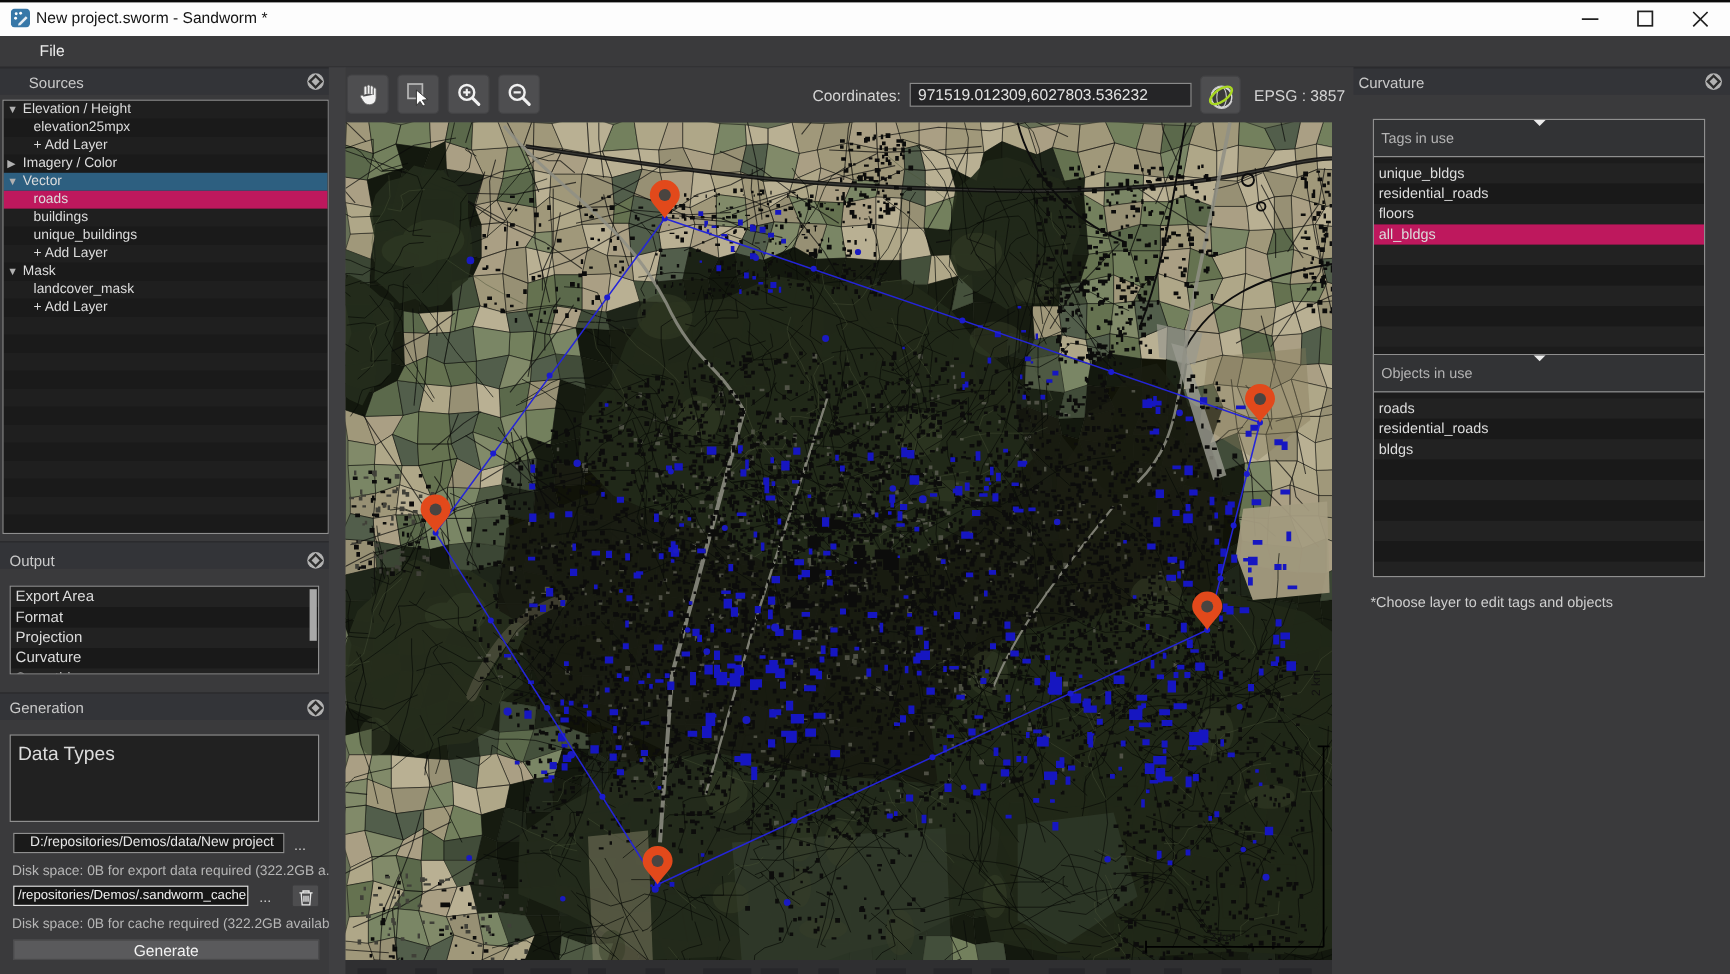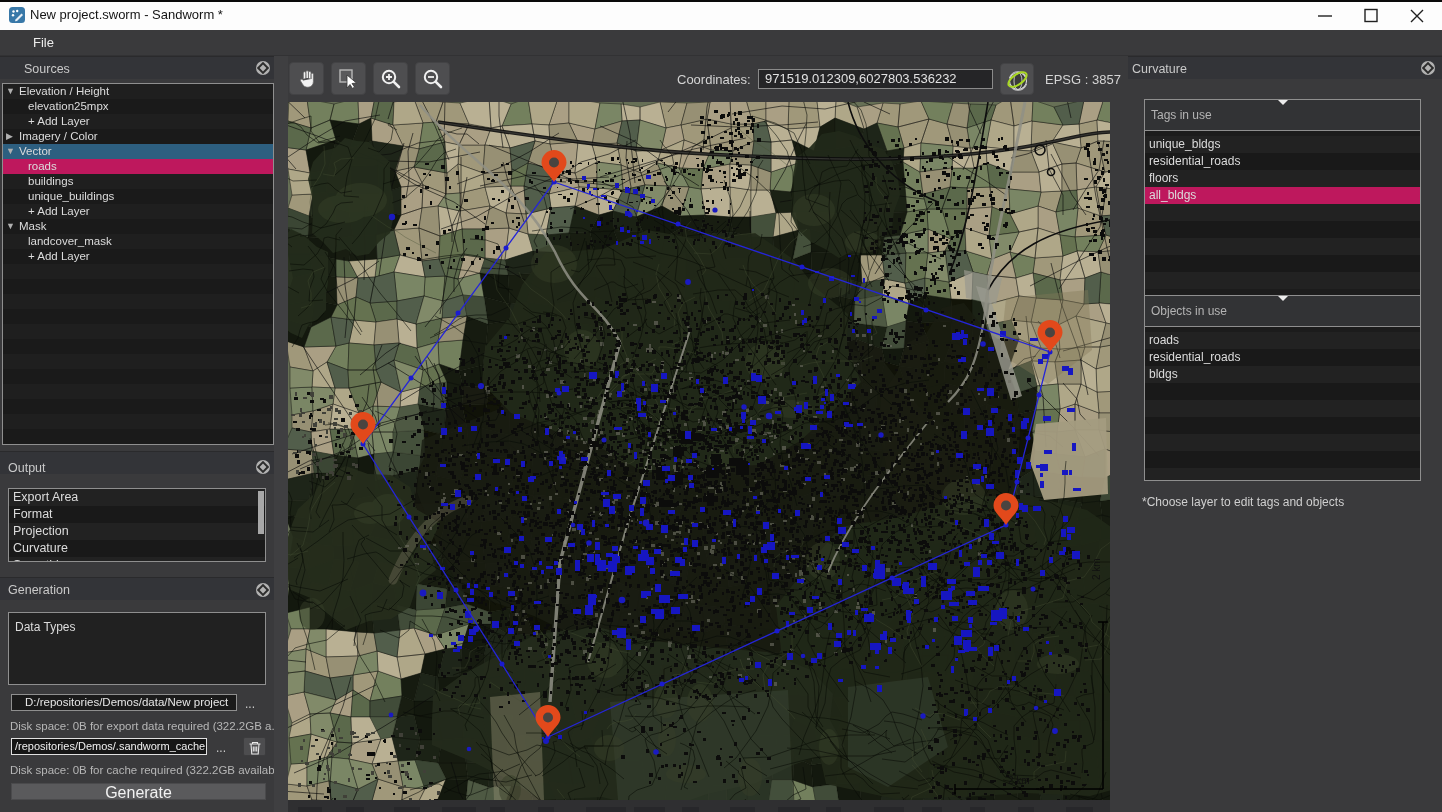--- a/index.html
+++ b/index.html
@@ -1,17 +1,17 @@
 <!DOCTYPE html>
 <html><head><meta charset="utf-8"><style>
 *{margin:0;padding:0;box-sizing:border-box}
 body{width:1442px;height:812px;position:relative;overflow:hidden;background:#3a3a3c;font-family:"Liberation Sans",sans-serif;-webkit-font-smoothing:antialiased}
 .abs{position:absolute}
 .hdr{position:absolute;height:23px;color:#c9c9c9;font-size:12.5px;line-height:21px}
-.lb{position:absolute;background:#1c1c1c;border:1px solid #8f8f8f;color:#dcdcdc;font-size:12px;overflow:hidden}
+.lb{position:absolute;background:#1c1c1c;border:1px solid #8f8f8f;color:#dcdcdc;font-size:16px;overflow:hidden}
 .btn{position:absolute;width:35px;height:33px;background:#4e4e50;border-radius:4px;border:1px solid #434345}
 </style></head><body>
 <div class="abs" style="left:0;top:0;width:1442px;height:30px;background:#fdfdfd;border-top:2px solid #0a0a0a"></div>
 <svg class="abs" style="left:9px;top:7px" width="16" height="16" viewBox="0 0 16 16">
     <rect width="16" height="16" rx="3.5" fill="#3878a8"></rect>
     <circle cx="4.5" cy="4.5" r="1.2" fill="#fff"></circle>
     <circle cx="8.2" cy="4" r="1.2" fill="#fff"></circle>
     <circle cx="4" cy="8.2" r="1.2" fill="#fff"></circle>
     <path d="M6.5 12.5 L12.5 6.5 L14 8 L8 14 L6 14.3 Z" fill="#e8eef4"></path>
   </svg>
@@ -121,21 +121,21 @@
 <div class="abs" style="left:245px;top:697px;color:#cccccc;font-size:12px">...</div>
 <div class="abs" style="left:10px;top:720px;width:268px;color:#b6b6b6;font-size:11.5px;white-space:nowrap;overflow:hidden">Disk space: 0B for export data required (322.2GB a...</div>
 <div class="abs" style="left:11px;top:738px;width:196px;height:17px;background:#161616;border:1px solid #e0e0e0;color:#f0f0f0;font-size:11px;line-height:15px;white-space:nowrap;overflow:hidden"><span style="margin-left:3px">/repositories/Demos/.sandworm_cache</span></div>
 <div class="abs" style="left:216px;top:741px;color:#cccccc;font-size:12px">...</div>
 <div class="abs" style="left:243px;top:737px;width:23px;height:19px;background:#4d4d4f;border:1px solid #3c3c3e;border-radius:2px">
     <svg width="16" height="16" viewBox="0 0 16 16" style="position:absolute;left:3px;top:2px">
       <path d="M2.5 4 H13.5 M5.5 4 V2.5 H10.5 V4 M4 4 L4.8 14 H11.2 L12 4 M6.3 6.5 V11.5 M8 6.5 V11.5 M9.7 6.5 V11.5" fill="none" stroke="#e8e8e8" stroke-width="1.1"></path>
     </svg>
   </div>
 <div class="abs" style="left:10px;top:764px;width:268px;color:#b6b6b6;font-size:11.5px;white-space:nowrap;overflow:hidden">Disk space: 0B for cache required (322.2GB availab...</div>
-<div class="abs" style="left:11px;top:783px;width:255px;height:17px;background:#5a5a5c;color:#f2f2f2;font-size:16px;text-align:center;line-height:17px;border:1px solid #4a4a4c">Generate</div>
+<div class="abs" style="left:11px;top:783px;width:255px;height:17px;background:#5a5a5c;color:#f2f2f2;font-size:13px;text-align:center;line-height:17px;border:1px solid #4a4a4c">Generate</div>
 <div class="abs" style="left:274px;top:56px;width:14px;height:756px;background:#3f3f41"></div>
 <div class="btn" style="left:289px;top:62px">
     <svg width="22" height="22" viewBox="0 0 24 24" style="position:absolute;left:6px;top:5px">
       <path d="M8 12 V5.5 a1.4 1.4 0 0 1 2.8 0 V11 M10.8 11 V4.4 a1.4 1.4 0 0 1 2.8 0 V11 M13.6 11 V5.2 a1.4 1.4 0 0 1 2.8 0 V12 M16.4 12 V7 a1.3 1.3 0 0 1 2.6 0 V14.5 c0 4-2.5 6.5-6 6.5 c-3 0-4.6-1.2-6-3.6 L5 14.2 c-.8-1.4.8-2.6 2-1.6 L8 13.6" fill="#f2f2f2" stroke="#666" stroke-width="0.8"></path>
     </svg>
   </div>
 <div class="btn" style="left:331px;top:62px">
     <svg width="24" height="24" viewBox="0 0 24 24" style="position:absolute;left:5px;top:4px">
       <rect x="3" y="3" width="12" height="12" fill="#5a5a5c" stroke="#b8b8b8" stroke-width="1.4"></rect>
       <path d="M10 8 L10 21 L13 17.5 L15.5 21.5 L17.5 20 L15 16.5 L19.5 16 Z" fill="#fff" stroke="#333" stroke-width="0.8"></path>

